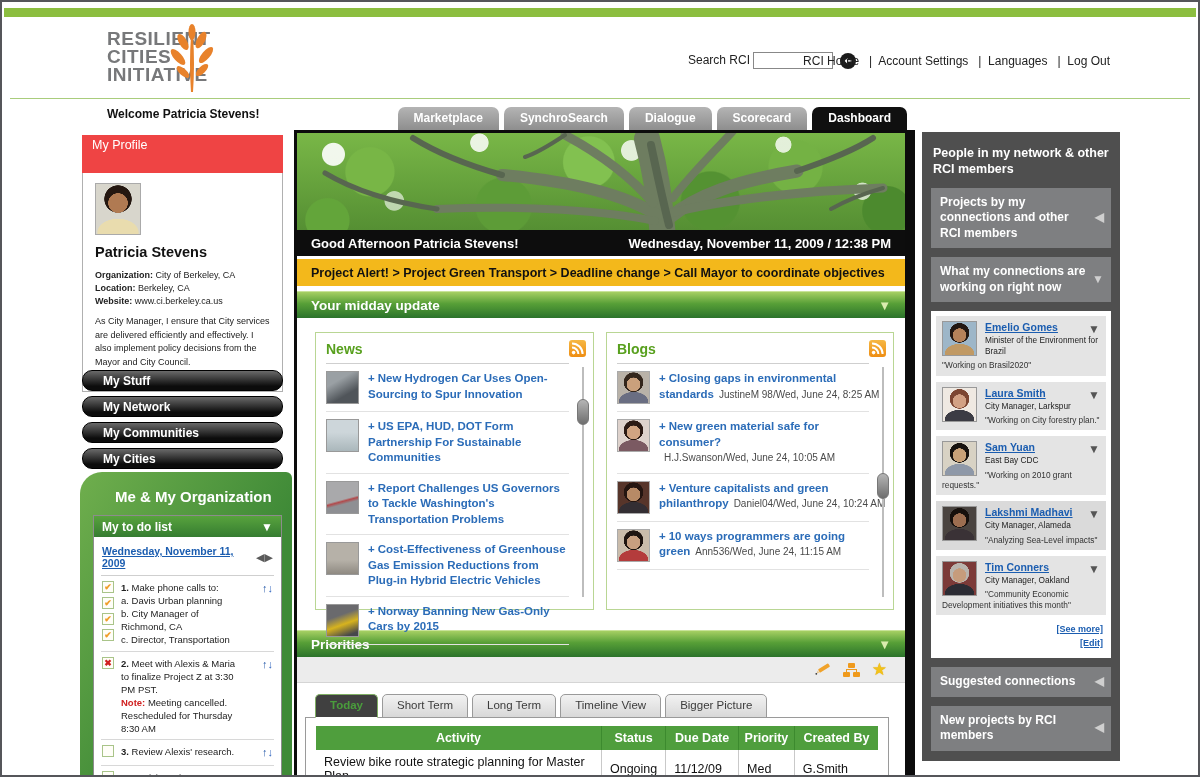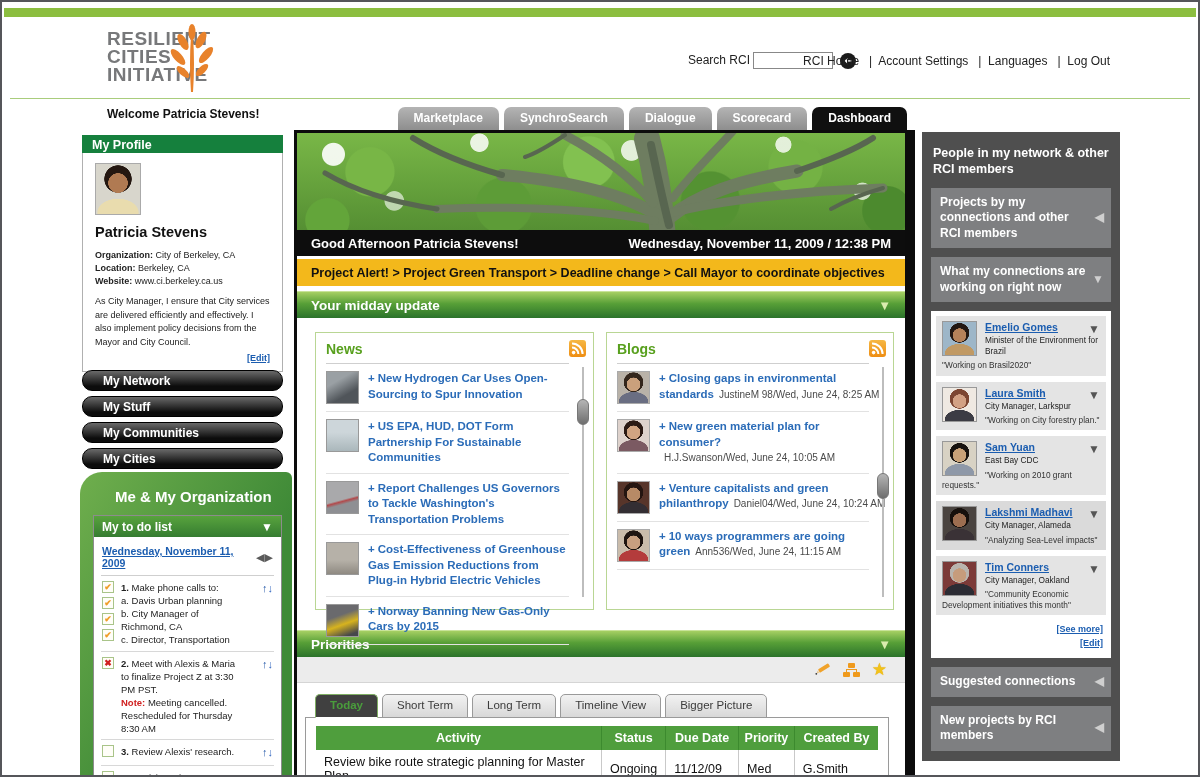--- a/index.html
+++ b/index.html
@@ -110,21 +110,21 @@
           border-bottom:1px solid #fff; z-index:2;text-align:right; }
   .ptable-box { margin:-1px 16px 0 8px; border:1px solid #9a9a9a; background:#fff; padding:8px 10px 10px; }
   table.prio { width:100%; border-collapse:collapse; font-size:12.5px; }
   table.prio th { background:#4f9e3d; color:#fff; font-weight:bold; height:24px; font-size:12.5px;
                   border-right:1px solid #3c8a2e; }
   table.prio td { border-right:1px solid #c9c9c9; padding:5px 8px; vertical-align:middle; color:#111; }
   table.prio th:last-child, table.prio td:last-child { border-right:none; }
 
   
   .profile { position:absolute; left:80px; top:133px; width:201px; }
-  .panel-head { height:18px; background:#15803d; color:#fff; font-size:12.5px; font-weight:bold;
+  .panel-head { height:38px; background:#ef4444; color:#fff; font-size:12.5px; font-weight:normal;
                 padding:3px 0 0 10px; }
   .profile-body { background:#fff; border:1px solid #b0b0b0; border-top:none; padding:10px 12px 8px; }
   .pphoto { width:46px; height:52px; }
   .pname { font-size:14.5px; font-weight:bold; color:#111; margin-top:9px; }
   .pfields { margin-top:9px; font-size:9px; color:#222; line-height:1.45; }
   .pfields b { font-weight:bold; }
   .pbio { margin-top:7px; font-size:9px; color:#222; line-height:1.5; }
   .edit-link { display:block; text-align:right; font-size:9px; font-weight:bold; color:#1b5db0;
                text-decoration:underline; margin-top:4px; cursor:pointer; }
   .lnav { position:absolute; left:80px; top:368px; width:201px; }
@@ -333,21 +333,21 @@
             <path d="M3 3.4 a10.6 10.6 0 0 1 10.6 10.6" stroke="#fff" stroke-width="2" fill="none"></path>
           </svg>
         </div>
         <div class="feed-hr"></div>
         <div class="feed-item">
           <div class="avatar f-justine"></div>
           <div class="feed-link"><span class="plus">+</span><span>Closing gaps in environmental standards</span><span class="meta">JustineM 98/Wed, June 24, 8:25 AM</span></div>
         </div>
         <div class="feed-item">
           <div class="avatar f-swanson"></div>
-          <div class="feed-link"><span class="plus">+</span><span>New green material plan for consumer?</span><span class="meta">H.J.Swanson/Wed, June 24, 10:05 AM</span></div>
+          <div class="feed-link"><span class="plus">+</span><span>New green material safe for consumer?</span><span class="meta">H.J.Swanson/Wed, June 24, 10:05 AM</span></div>
         </div>
         <div class="feed-item">
           <div class="avatar f-daniel"></div>
           <div class="feed-link"><span class="plus">+</span><span>Venture capitalists and green philanthropy</span><span class="meta">Daniel04/Wed, June 24, 10:24 AM</span></div>
         </div>
         <div class="feed-item">
           <div class="avatar f-ann"></div>
           <div class="feed-link"><span class="plus">+</span><span>10 ways programmers are going green</span><span class="meta">Ann536/Wed, June 24, 11:15 AM</span></div>
         </div>
         <div class="scroll-track">
@@ -425,22 +425,22 @@
         <div><b>Organization:</b> <span>City of Berkeley, CA</span></div>
         <div><b>Location:</b> <span>Berkeley, CA</span></div>
         <div><b>Website:</b> <span>www.ci.berkeley.ca.us</span></div>
       </div>
       <div class="pbio">As City Manager, I ensure that City services are delivered efficiently and effectively.  I also implement policy decisions from the Mayor and City Council.</div>
       <a class="edit-link">[Edit]</a>
     </div>
   </div>
 
   <div class="lnav">
+    <div class="lnav-btn">My Stuff</div>
     <div class="lnav-btn">My Network</div>
-    <div class="lnav-btn">My Stuff</div>
     <div class="lnav-btn">My Communities</div>
     <div class="lnav-btn">My Cities</div>
   </div>
 
   <div class="org">
     <div class="org-title">Me &amp; My Organization</div>
     <div class="todo">
       <div class="todo-head">
         <span>My to do list</span>
         <span class="tri-down">▼</span>

